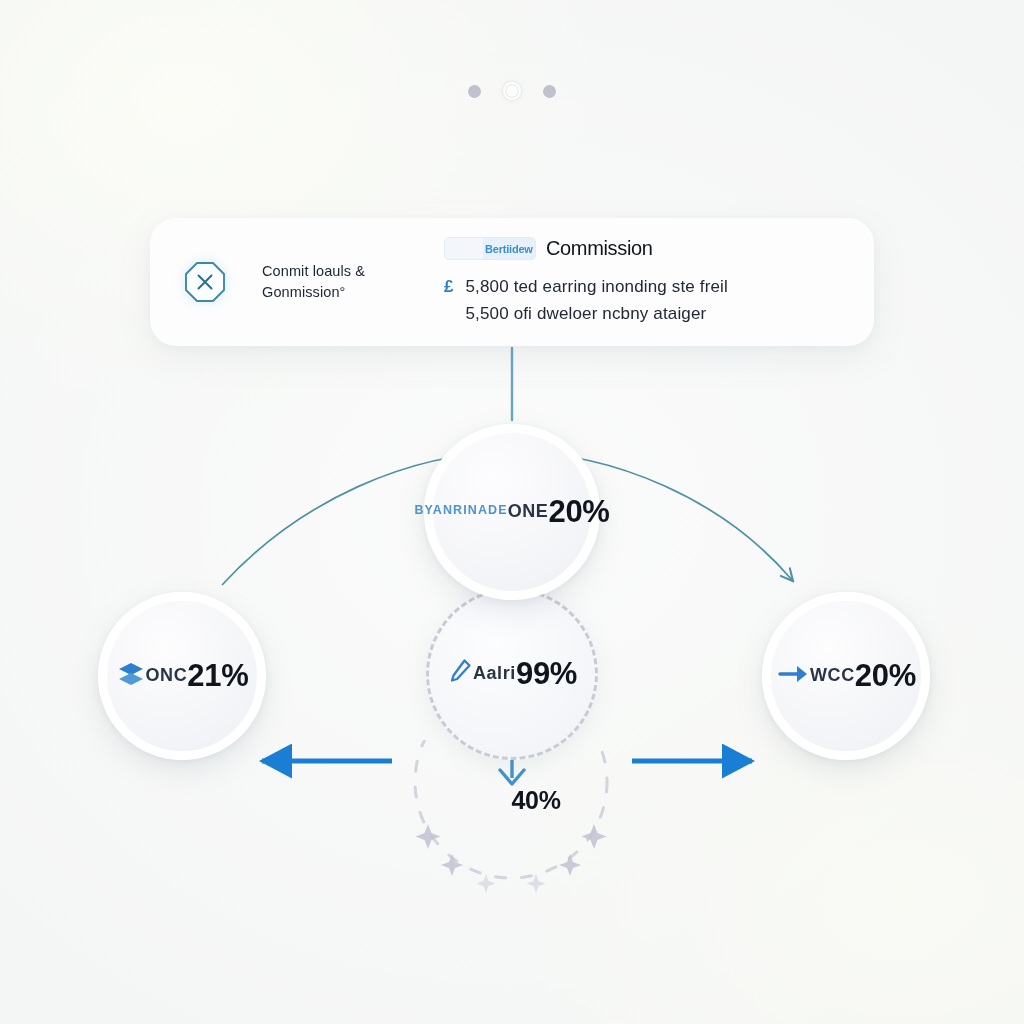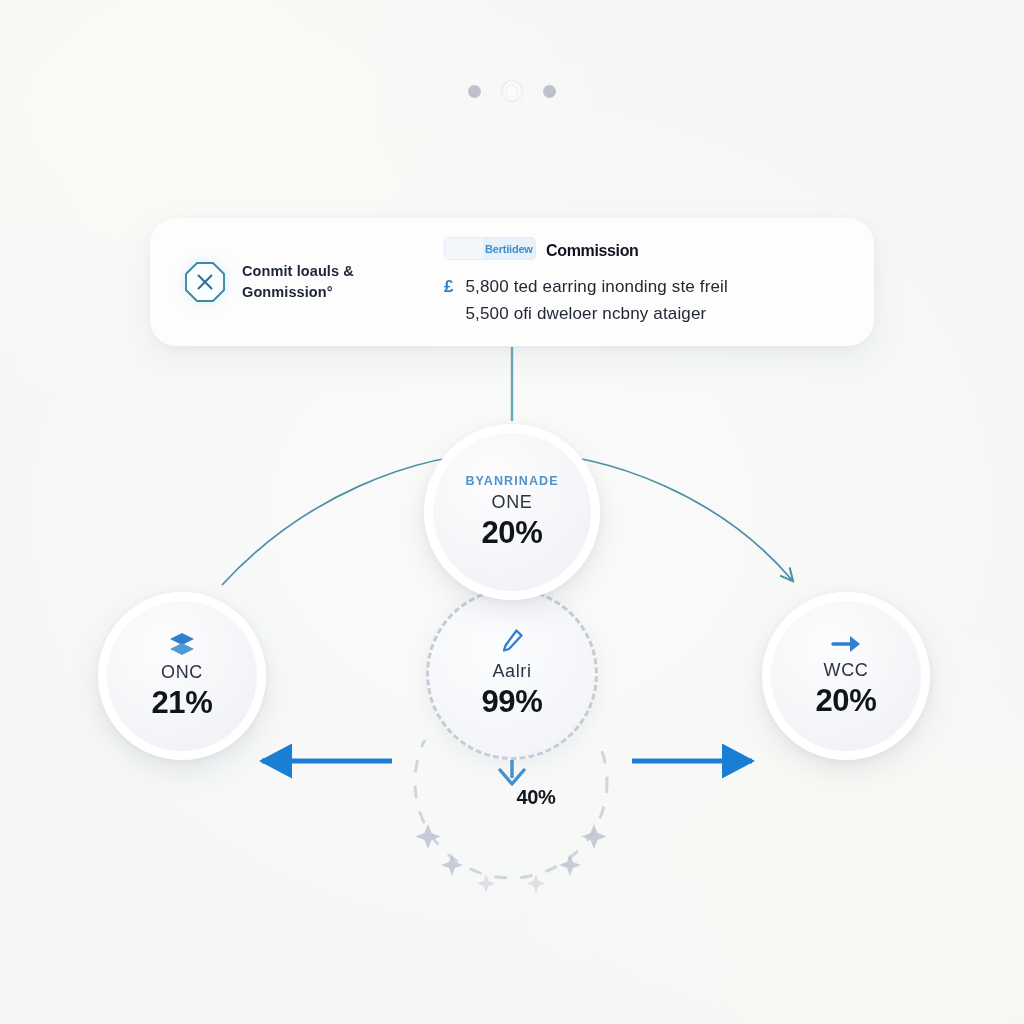--- a/index.html
+++ b/index.html
@@ -74,23 +74,24 @@
   }
   .oct-icon {
     width: 42px; height: 42px;
     flex: 0 0 auto;
     filter: drop-shadow(0 0 6px rgba(120,190,220,.28));
   }
   .card-left-label {
     font-size: 14.5px;
     line-height: 1.45;
     color: #1b2536;
-    font-weight: 700;
+    font-weight: 400;
     letter-spacing: .1px;
     white-space: pre-line;
+    margin-left: 20px;
   }
   .card-right {
     flex: 1 1 auto;
     padding-left: 8px;
   }
   .title-row {
     display: flex;
     align-items: flex-end;
     gap: 10px;
     margin-bottom: 14px;
@@ -108,22 +109,22 @@
   }
   .badge-text {
     font-size: 11px;
     font-weight: 700;
     color: #3f8ccf;
     letter-spacing: -.2px;
     padding-left: 40px;
     white-space: nowrap;
   }
   .card-title {
-    font-size: 16px;
-    font-weight: 700;
+    font-size: 20px;
+    font-weight: 400;
     color: #10141c;
     letter-spacing: -.35px;
   }
   .amount-row {
     display: flex;
     align-items: flex-start;
     gap: 12px;
   }
   .currency {
     font-size: 17px;
@@ -145,21 +146,21 @@
     left: 0; top: 0;
     width: 1024px; height: 1024px;
     pointer-events: none;
   }
 
   
   .node {
     position: absolute;
     border-radius: 50%;
     display: flex;
-    flex-direction: column;
+    flex-direction: row;
     align-items: center;
     justify-content: center;
     background:
       radial-gradient(circle at 38% 30%, #fdfdfe 0%, #f3f4f7 70%, #eceef3 100%);
     box-sizing: border-box;
     text-align: center;
   }
   .node.solid {
     border: 9px solid #ffffff;
     box-shadow:
@@ -180,21 +181,21 @@
     font-size: 12.5px;
     font-weight: 600;
     letter-spacing: 1.1px;
     color: #4f93cc;
     margin-bottom: 4px;
   }
   .node-label {
     font-size: 18px;
     letter-spacing: .6px;
     color: #2b3444;
-    font-weight: 400;
+    font-weight: 700;
     margin-bottom: 2px;
   }
   .node-value {
     font-size: 31px;
     font-weight: 700;
     color: #10141c;
     letter-spacing: -.3px;
   }
   .node-icon { margin-bottom: 5px; display: block; }
 
@@ -205,21 +206,21 @@
     top: 740px;
     width: 222px;
     height: 160px;
     z-index: 2;
   }
   #bottom-value {
     position: absolute;
     left: 0; right: 0;
     top: 786px;
     text-align: center;
-    font-size: 20px;
+    font-size: 25px;
     font-weight: 700;
     color: #10141c;
     letter-spacing: -.3px;
     z-index: 3;
     padding-left: 48px;
   }
 </style>
 </head>
 <body>
 

